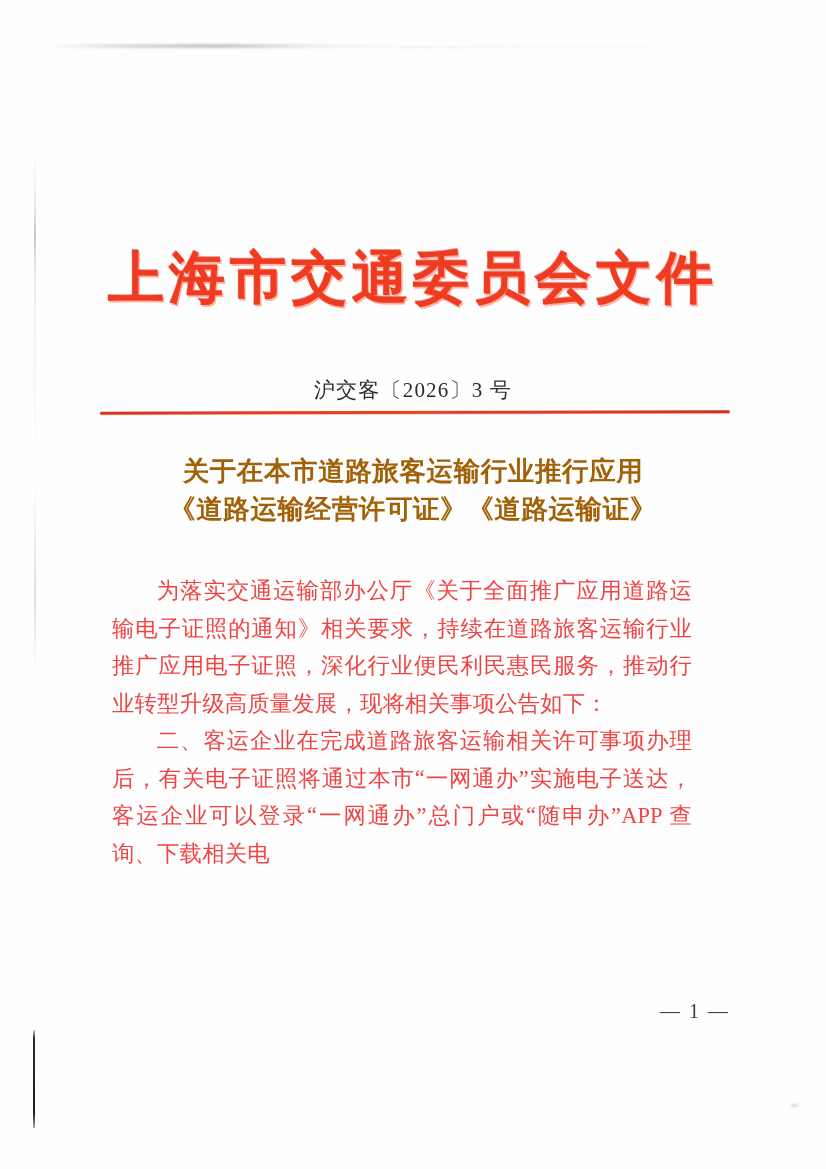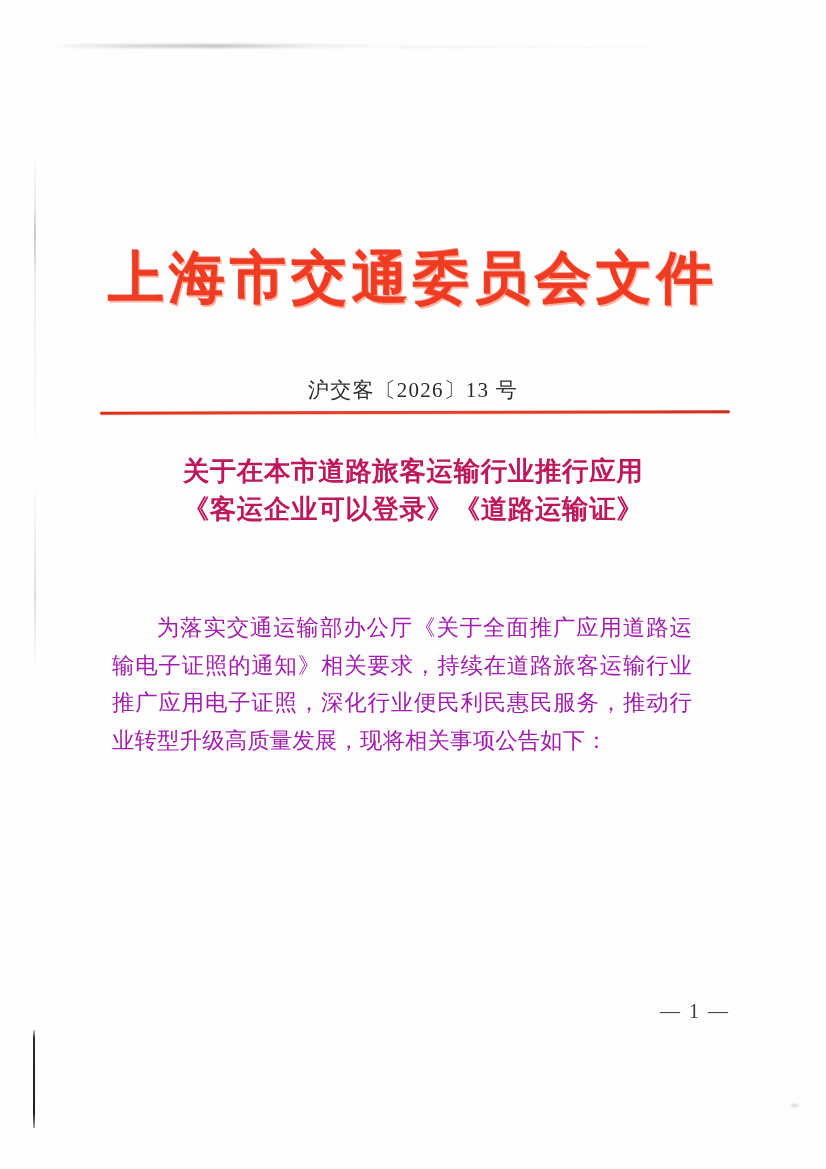--- a/index.html
+++ b/index.html
@@ -155,34 +155,34 @@
     position: absolute;
     left: 113px;
     top: 452px;
     width: 600px;
     text-align: center;
     font-family: "DejaVu Serif", "Liberation Serif", serif;
     font-weight: bold;
     font-size: 26.5px;
     line-height: 38px;
     letter-spacing: 0.6px;
-    color: #be185d;
+    color: #a16207;
   }
   .doc-title .tline { display: block; white-space: nowrap; }
 
   
   .body-text {
     position: absolute;
     left: 112px;
-    top: 609px;
+    top: 572px;
     width: 580px;
     font-family: "Liberation Serif", "DejaVu Serif", serif;
     font-size: 22.4px;
     line-height: 37.5px;
-    color: #a21caf;
+    color: #ef4444;
     letter-spacing: 0.15px;
     text-align: justify;
   }
   .body-text p {
     margin: 0;
     text-indent: 2em;
     text-align-last: left;
   }
 
   
@@ -209,28 +209,29 @@
   <div class="scan-shadow-top2"></div>
   <div class="scan-edge-left"></div>
   <div class="scan-edge-left2"></div>
   <div class="scan-edge-bottom"></div>
   <div class="scan-blob"></div>
 
   <div class="masthead">
     <span class="masthead-title">上海市交通委员会文件</span>
   </div>
 
-  <div class="doc-number">沪交客〔2026〕13 号</div>
+  <div class="doc-number">沪交客〔2026〕3 号</div>
 
   <div class="red-rule"></div>
 
   <div class="doc-title">
     <span class="tline">关于在本市道路旅客运输行业推行应用</span>
-    <span class="tline">《客运企业可以登录》《道路运输证》</span>
+    <span class="tline">《道路运输经营许可证》《道路运输证》</span>
   </div>
 
   <div class="body-text">
     <p>为落实交通运输部办公厅《关于全面推广应用道路运输电子证照的通知》相关要求，持续在道路旅客运输行业推广应用电子证照，深化行业便民利民惠民服务，推动行业转型升级高质量发展，现将相关事项公告如下：</p>
+    <p>二、客运企业在完成道路旅客运输相关许可事项办理后，有关电子证照将通过本市“一网通办”实施电子送达，客运企业可以登录“一网通办”总门户或“随申办”APP 查询、下载相关电</p>
   </div>
 
   <div class="page-footer">— 1 —</div>
 
 </div>
 
 </body></html>

